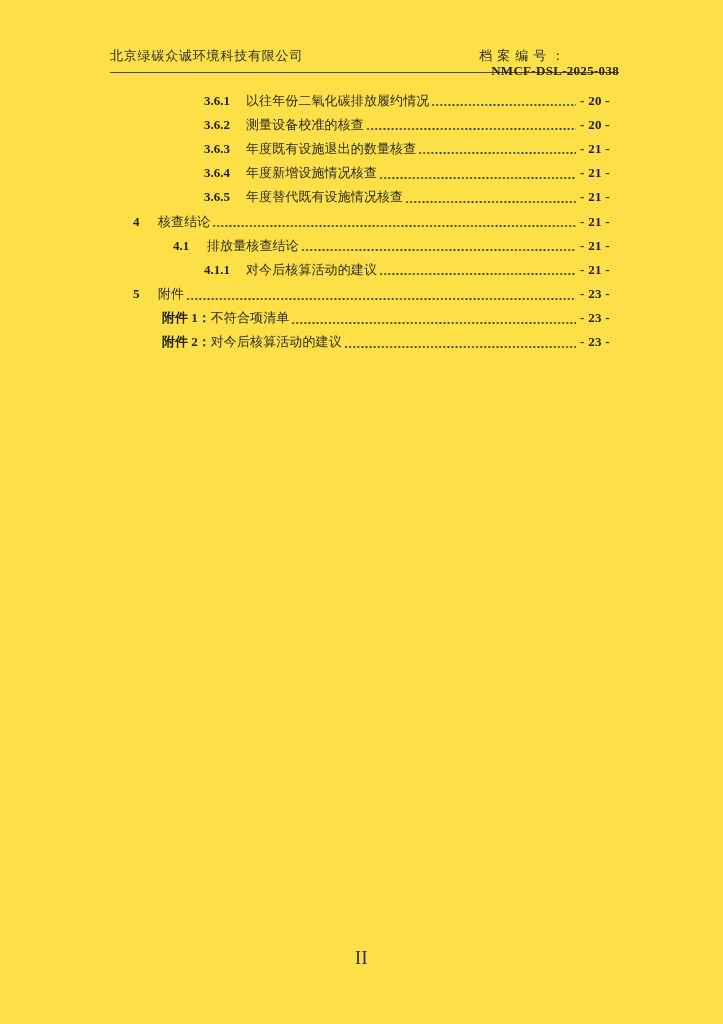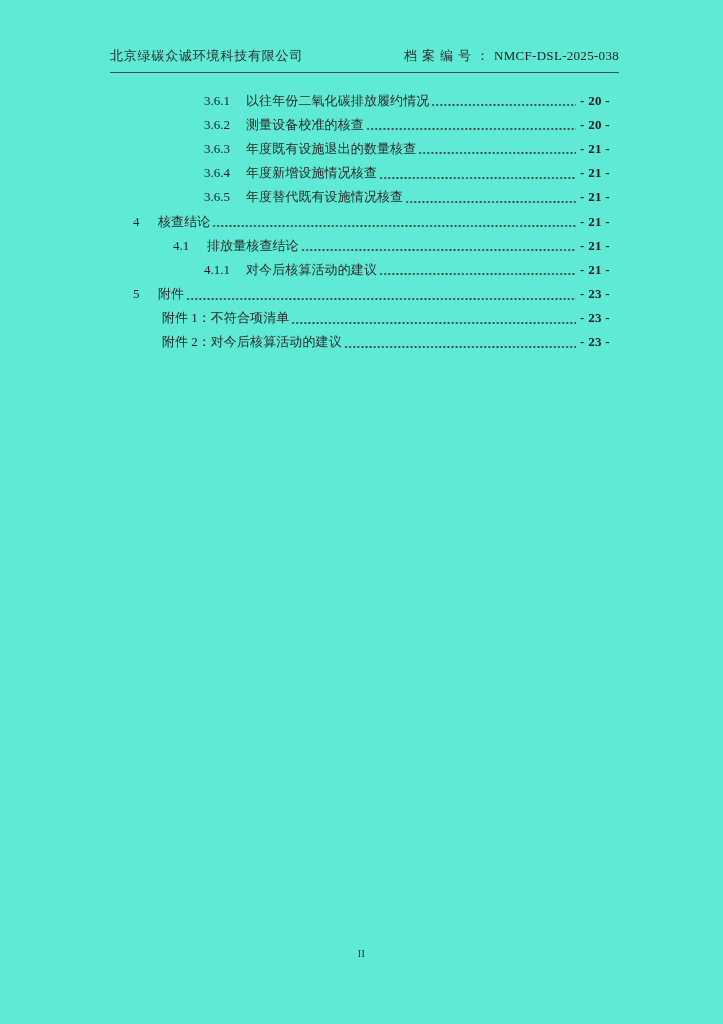--- a/index.html
+++ b/index.html
@@ -3,66 +3,67 @@
 <meta charset="utf-8">
 <style>
   * { margin: 0; padding: 0; box-sizing: border-box; }
   html, body {
     width: 723px; height: 1024px;
     background: #ffffff;
     font-family: "Liberation Serif", "DejaVu Serif", serif;
     color: #262626;
     overflow: hidden;
   }
-  .page { position: relative; width: 723px; height: 1024px; background: #5eead4; }
+  .page { position: relative; width: 723px; height: 1024px; background: #fde047; }
 
   
   .header {
     position: absolute;
     left: 110px; top: 48px;
     width: 509px; height: 25px;
     display: flex;
     justify-content: space-between;
     align-items: flex-start;
     border-bottom: 1.2px solid #4a4a4a;
     font-size: 13px;
     line-height: 15px;
   }
   .header-company {
     letter-spacing: 0.8px;
     color: #2e2e2e;
   }
-  .header-right { display: flex; align-items: flex-start; }
+  .header-right { display: flex; align-items: flex-start; flex-direction: column; }
   .header-doc-label {
     letter-spacing: 5px;
     color: #2e2e2e;
   }
   .header-doc-value {
-    font-weight: 400;
+    font-weight: 700;
+    margin-left: 12px;
     letter-spacing: 0.3px;
     color: #1f1f1f;
   }
 
   
   .toc {
     position: absolute;
     left: 110px; top: 88px;
     width: 507px;
   }
   .toc-row {
     display: flex;
     align-items: center;
     height: 24.2px;
     font-size: 13px;
     line-height: 13px;
     padding-right: 5px;
   }
   .toc-num {
     flex: none;
-    font-weight: 400;
+    font-weight: 700;
     color: #1f1f1f;
     white-space: nowrap;
   }
   .toc-title {
     flex: none;
     white-space: nowrap;
     letter-spacing: 0.1px;
     color: #2b2b2b;
     text-align: center;
   }
@@ -93,21 +94,21 @@
   .lvl-3 .toc-num { min-width: 42px; }
   .lvl-app { padding-left: 52px; }
   .lvl-app .toc-num { min-width: 45px; text-align: right; }
 
   
   .footer {
     position: absolute;
     left: 0; top: 948px;
     width: 723px;
     text-align: center;
-    font-size: 10px;
+    font-size: 18px;
     color: #2b2b2b;
     letter-spacing: 0.5px;
   }
 </style>
 </head>
 <body>
 
 <div class="page">
 
   <div class="header">

